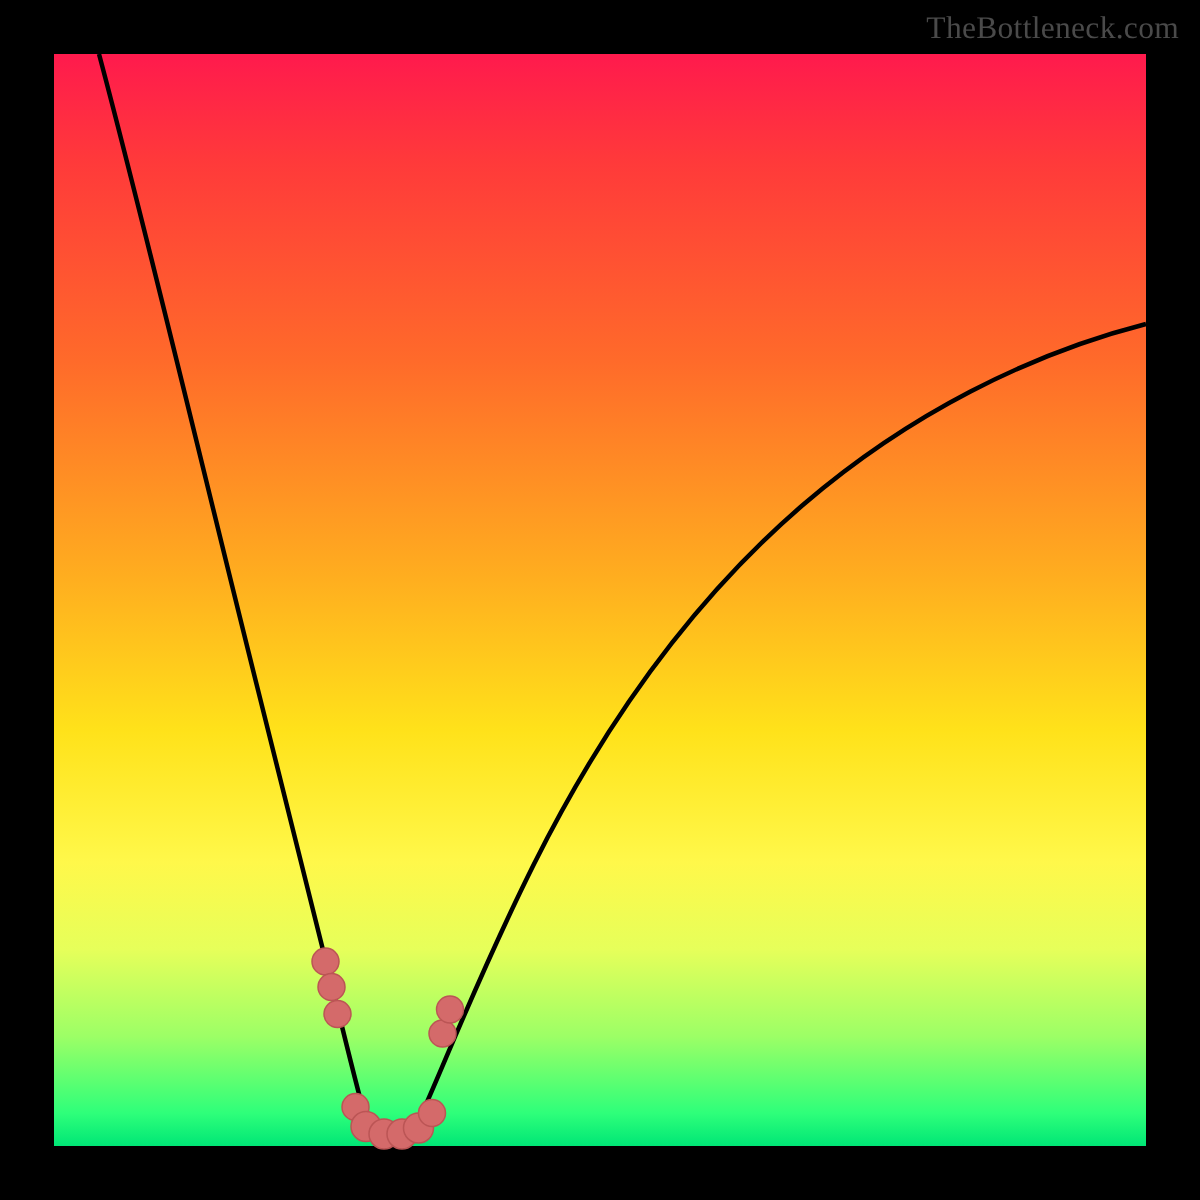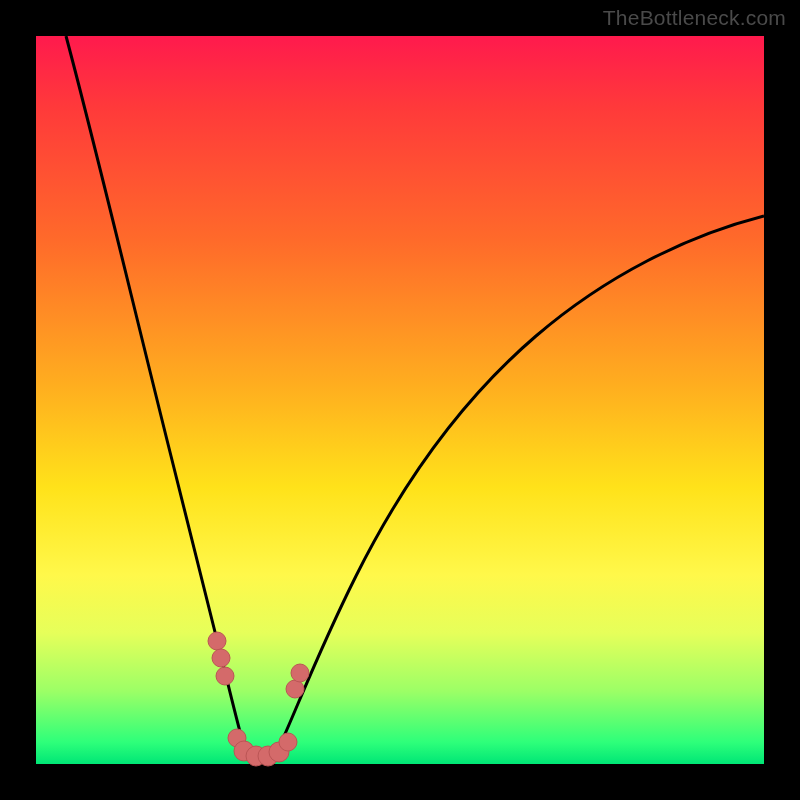--- a/index.html
+++ b/index.html
@@ -11,20 +11,21 @@
     overflow: hidden;
     font-family: Arial, Helvetica, sans-serif;
   }
   .frame {
     position: absolute;
     left: 0;
     top: 0;
     width: 800px;
     height: 584px;
     background: #000;
+    font-family: Liberation Serif, serif;
   }
   .plot {
     position: absolute;
     left: 36px;
     top: 36px;
     width: 728px;
     height: 728px;
     
     background: linear-gradient(
       to bottom,

